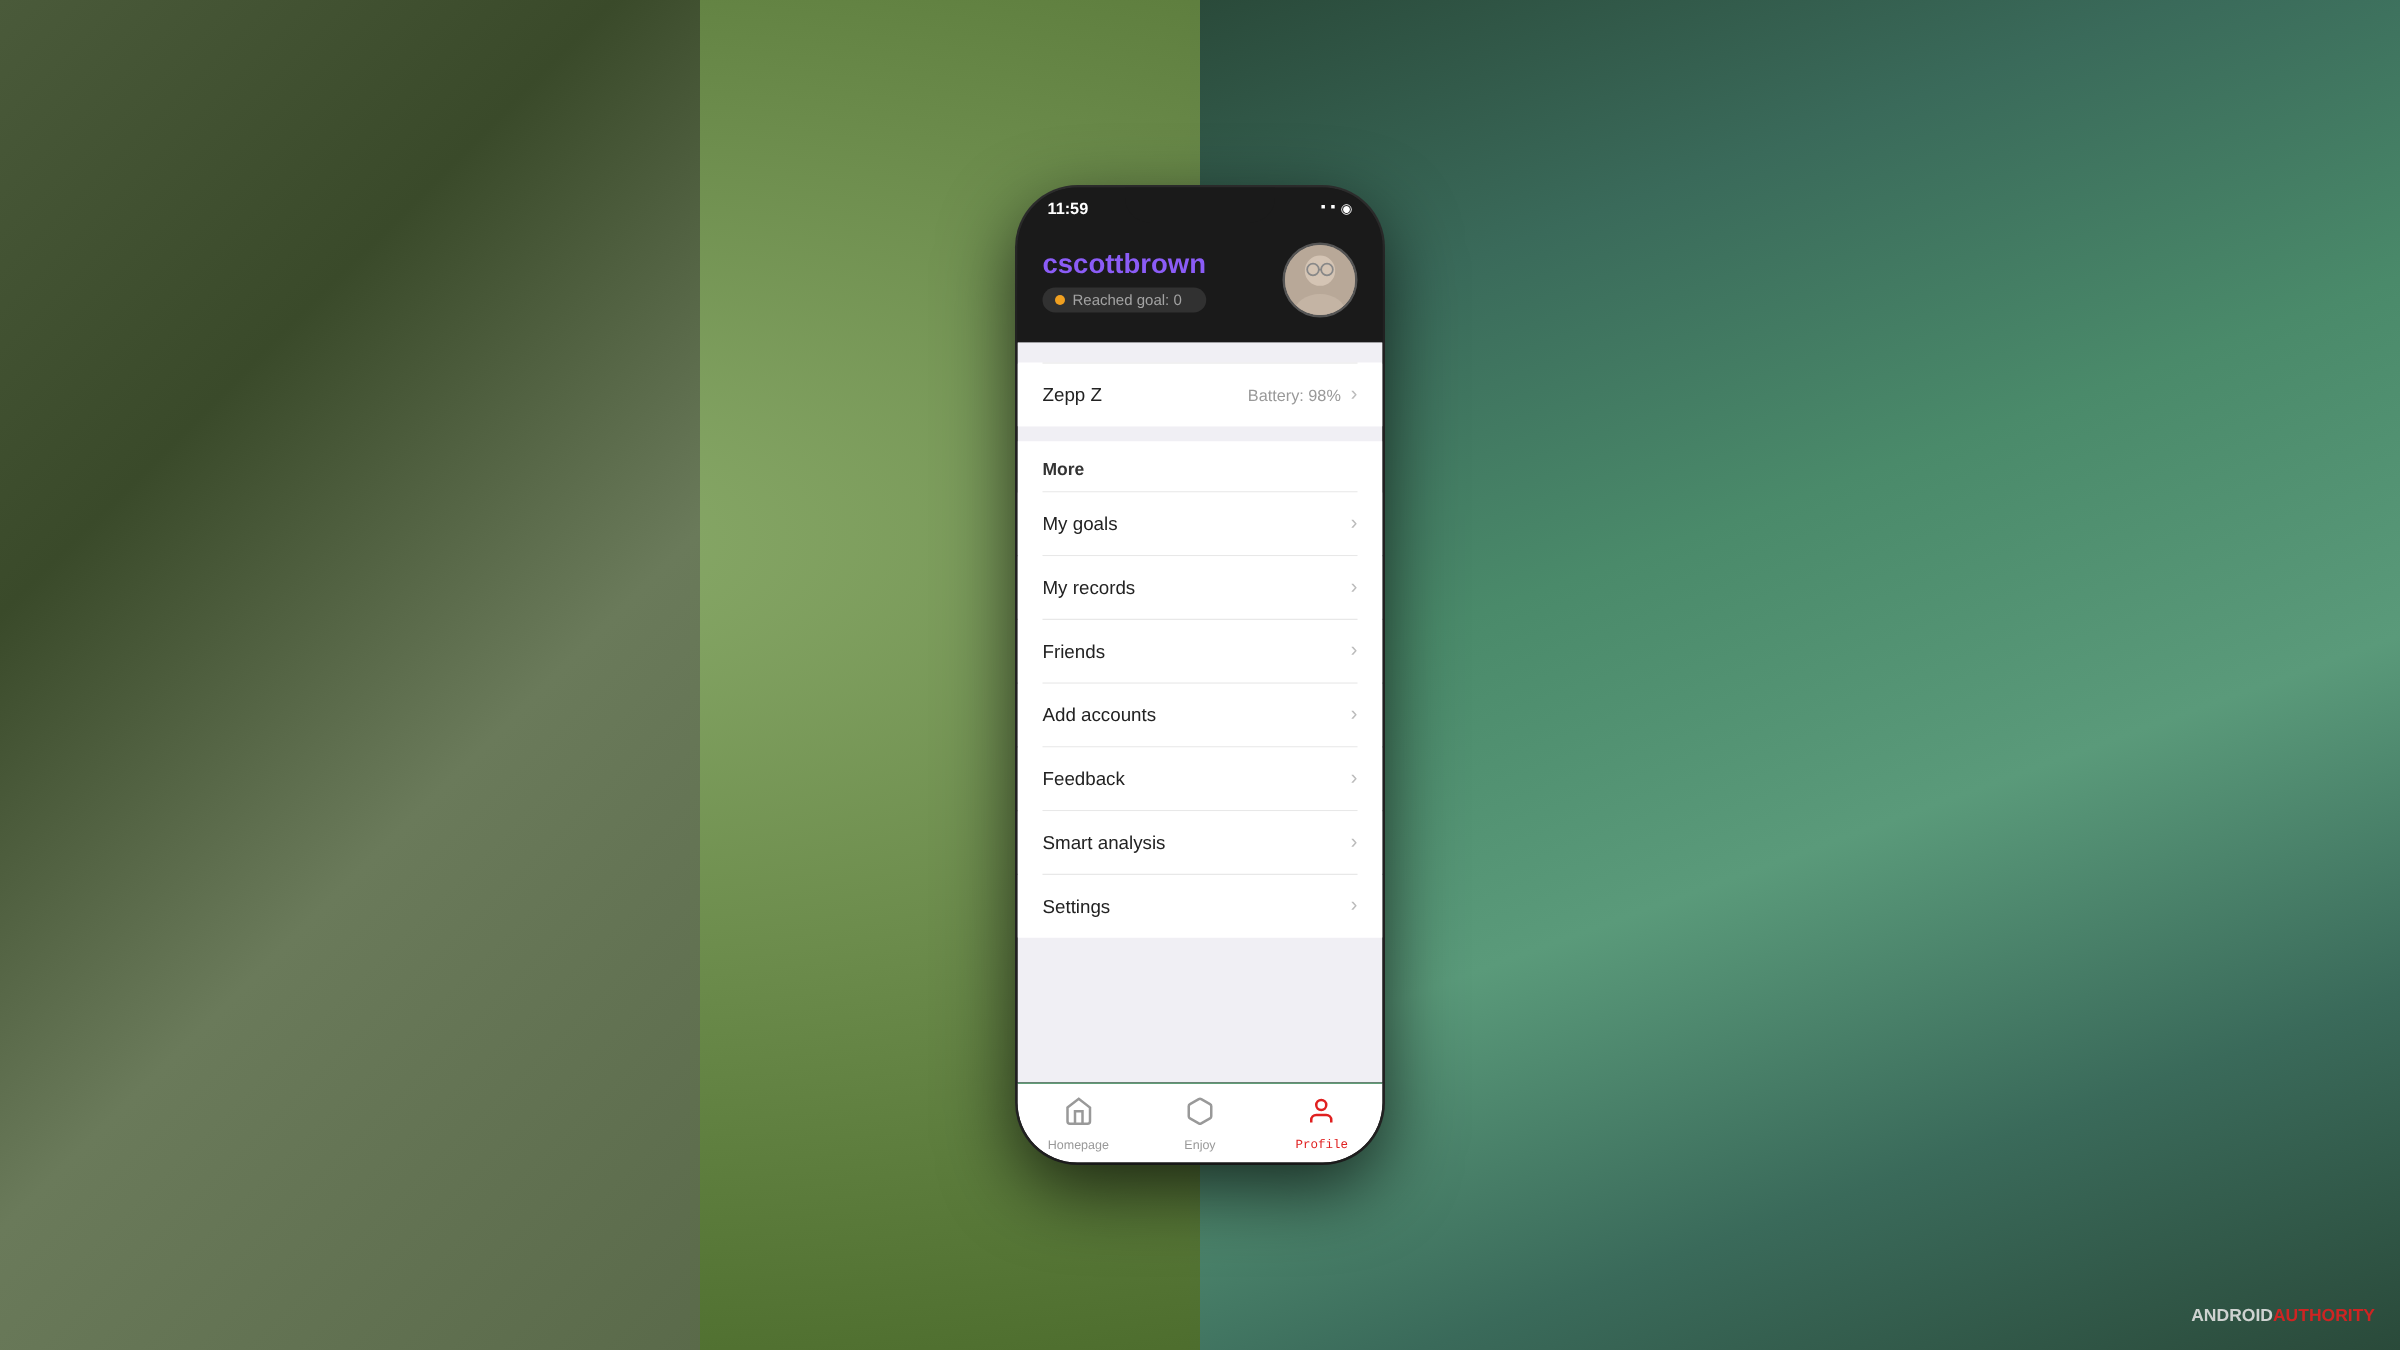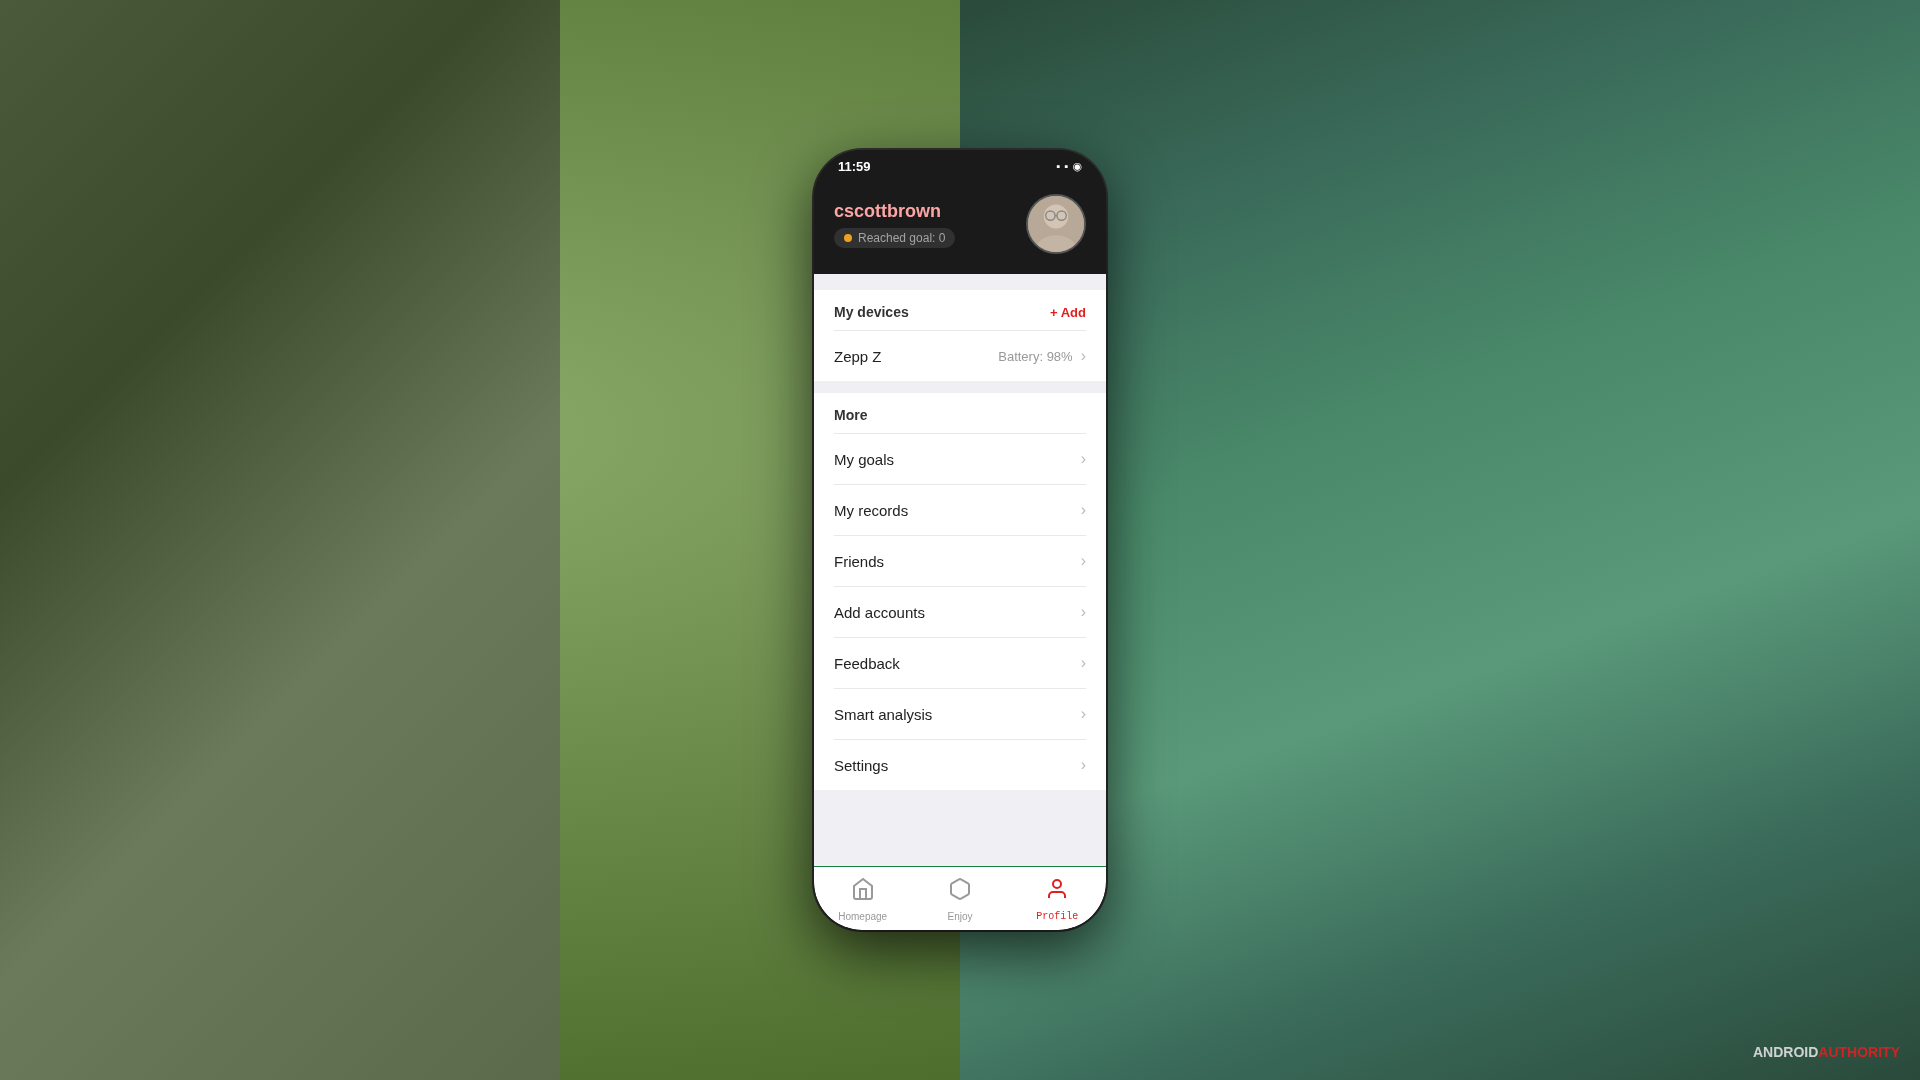--- a/index.html
+++ b/index.html
@@ -111,22 +111,22 @@
       justify-content: space-between;
     }
 
     .profile-info {
       display: flex;
       flex-direction: column;
       gap: 6px;
     }
 
     .profile-username {
-      color: #fca5a5;
-      font-size: 18px;
+      color: #8b5cf6;
+      font-size: 22px;
       font-weight: 700;
     }
 
     .profile-goal {
       display: inline-flex;
       align-items: center;
       gap: 6px;
       background: rgba(255,255,255,0.1);
       border-radius: 12px;
       padding: 3px 10px;
@@ -354,24 +354,20 @@
             <line x1="29" y1="21" x2="31" y2="21" stroke="#888" stroke-width="1.5"></line>
           </svg>
         </div>
       </div>
     </div>
 
     <div class="phone-content">
       <div class="content-spacer"></div>
 
       <div class="section">
-        <div class="section-header">
-          <span class="section-title">My devices</span>
-          <span class="add-btn">+ Add</span>
-        </div>
         <div class="divider"></div>
         <div class="menu-item">
           <span class="menu-item-label">Zepp Z</span>
           <div class="menu-item-right">
             <span class="battery-text">Battery: 98%</span>
             <span class="chevron">›</span>
           </div>
         </div>
       </div>
 

